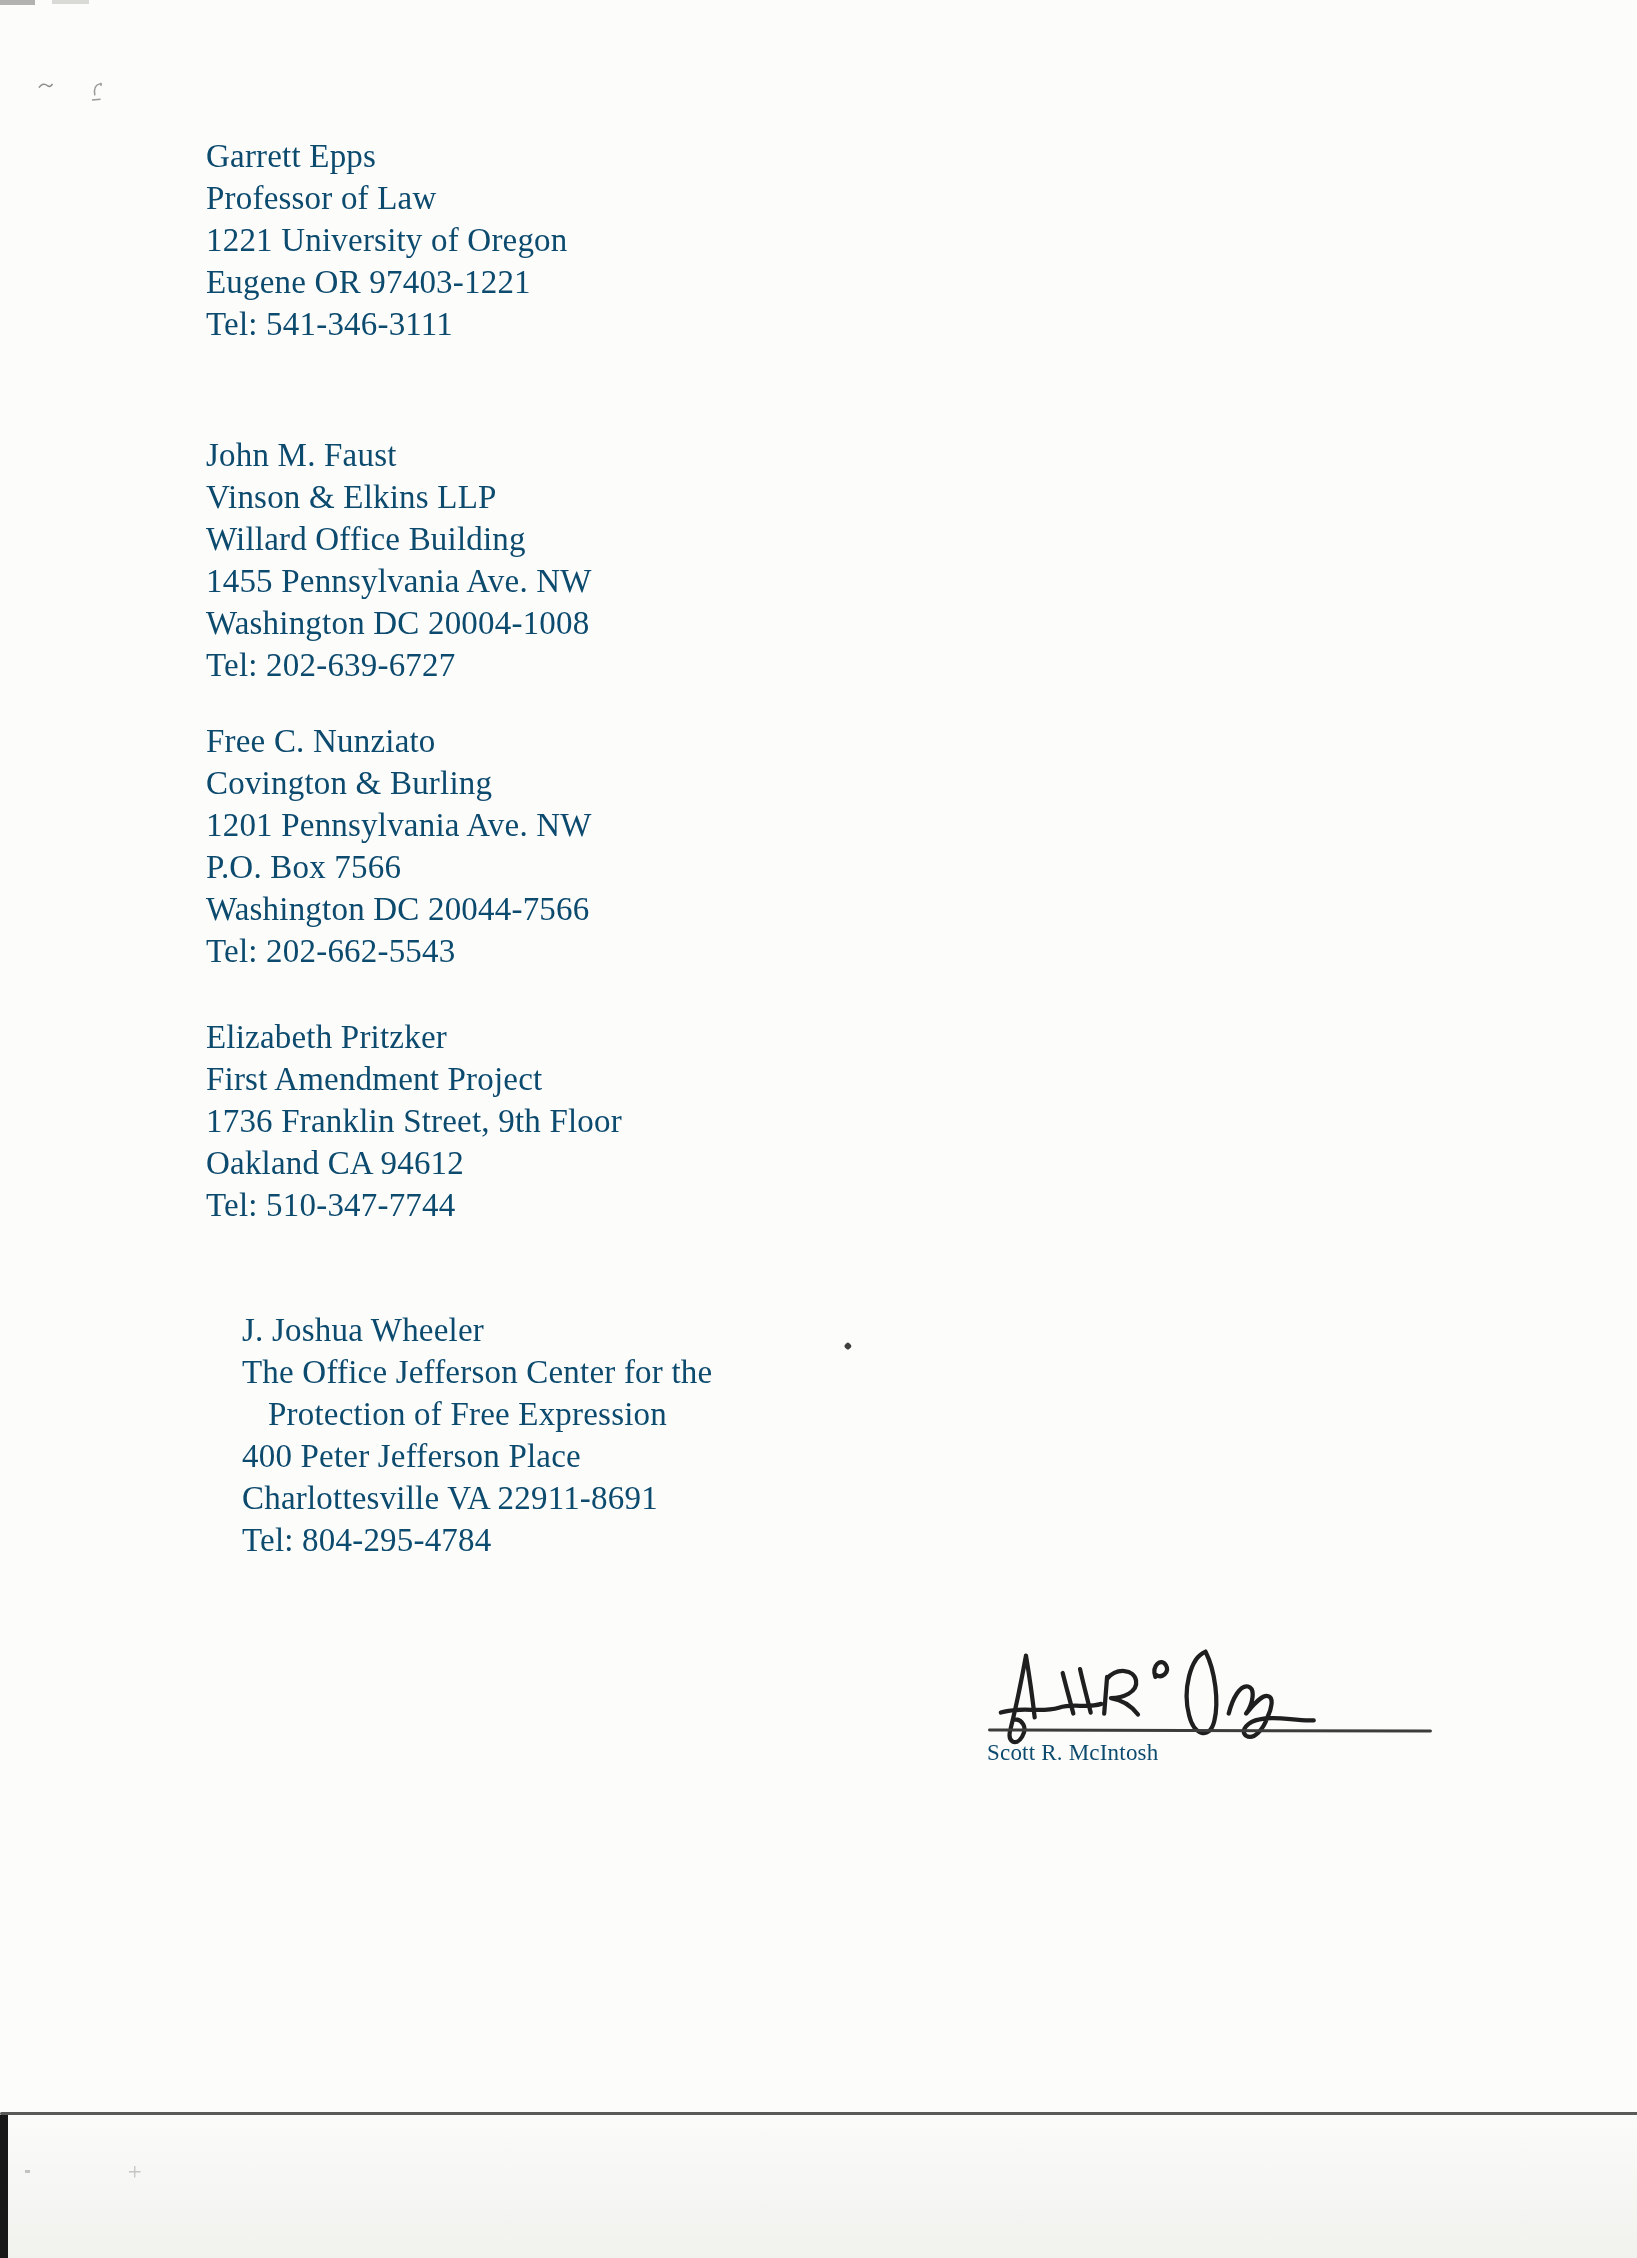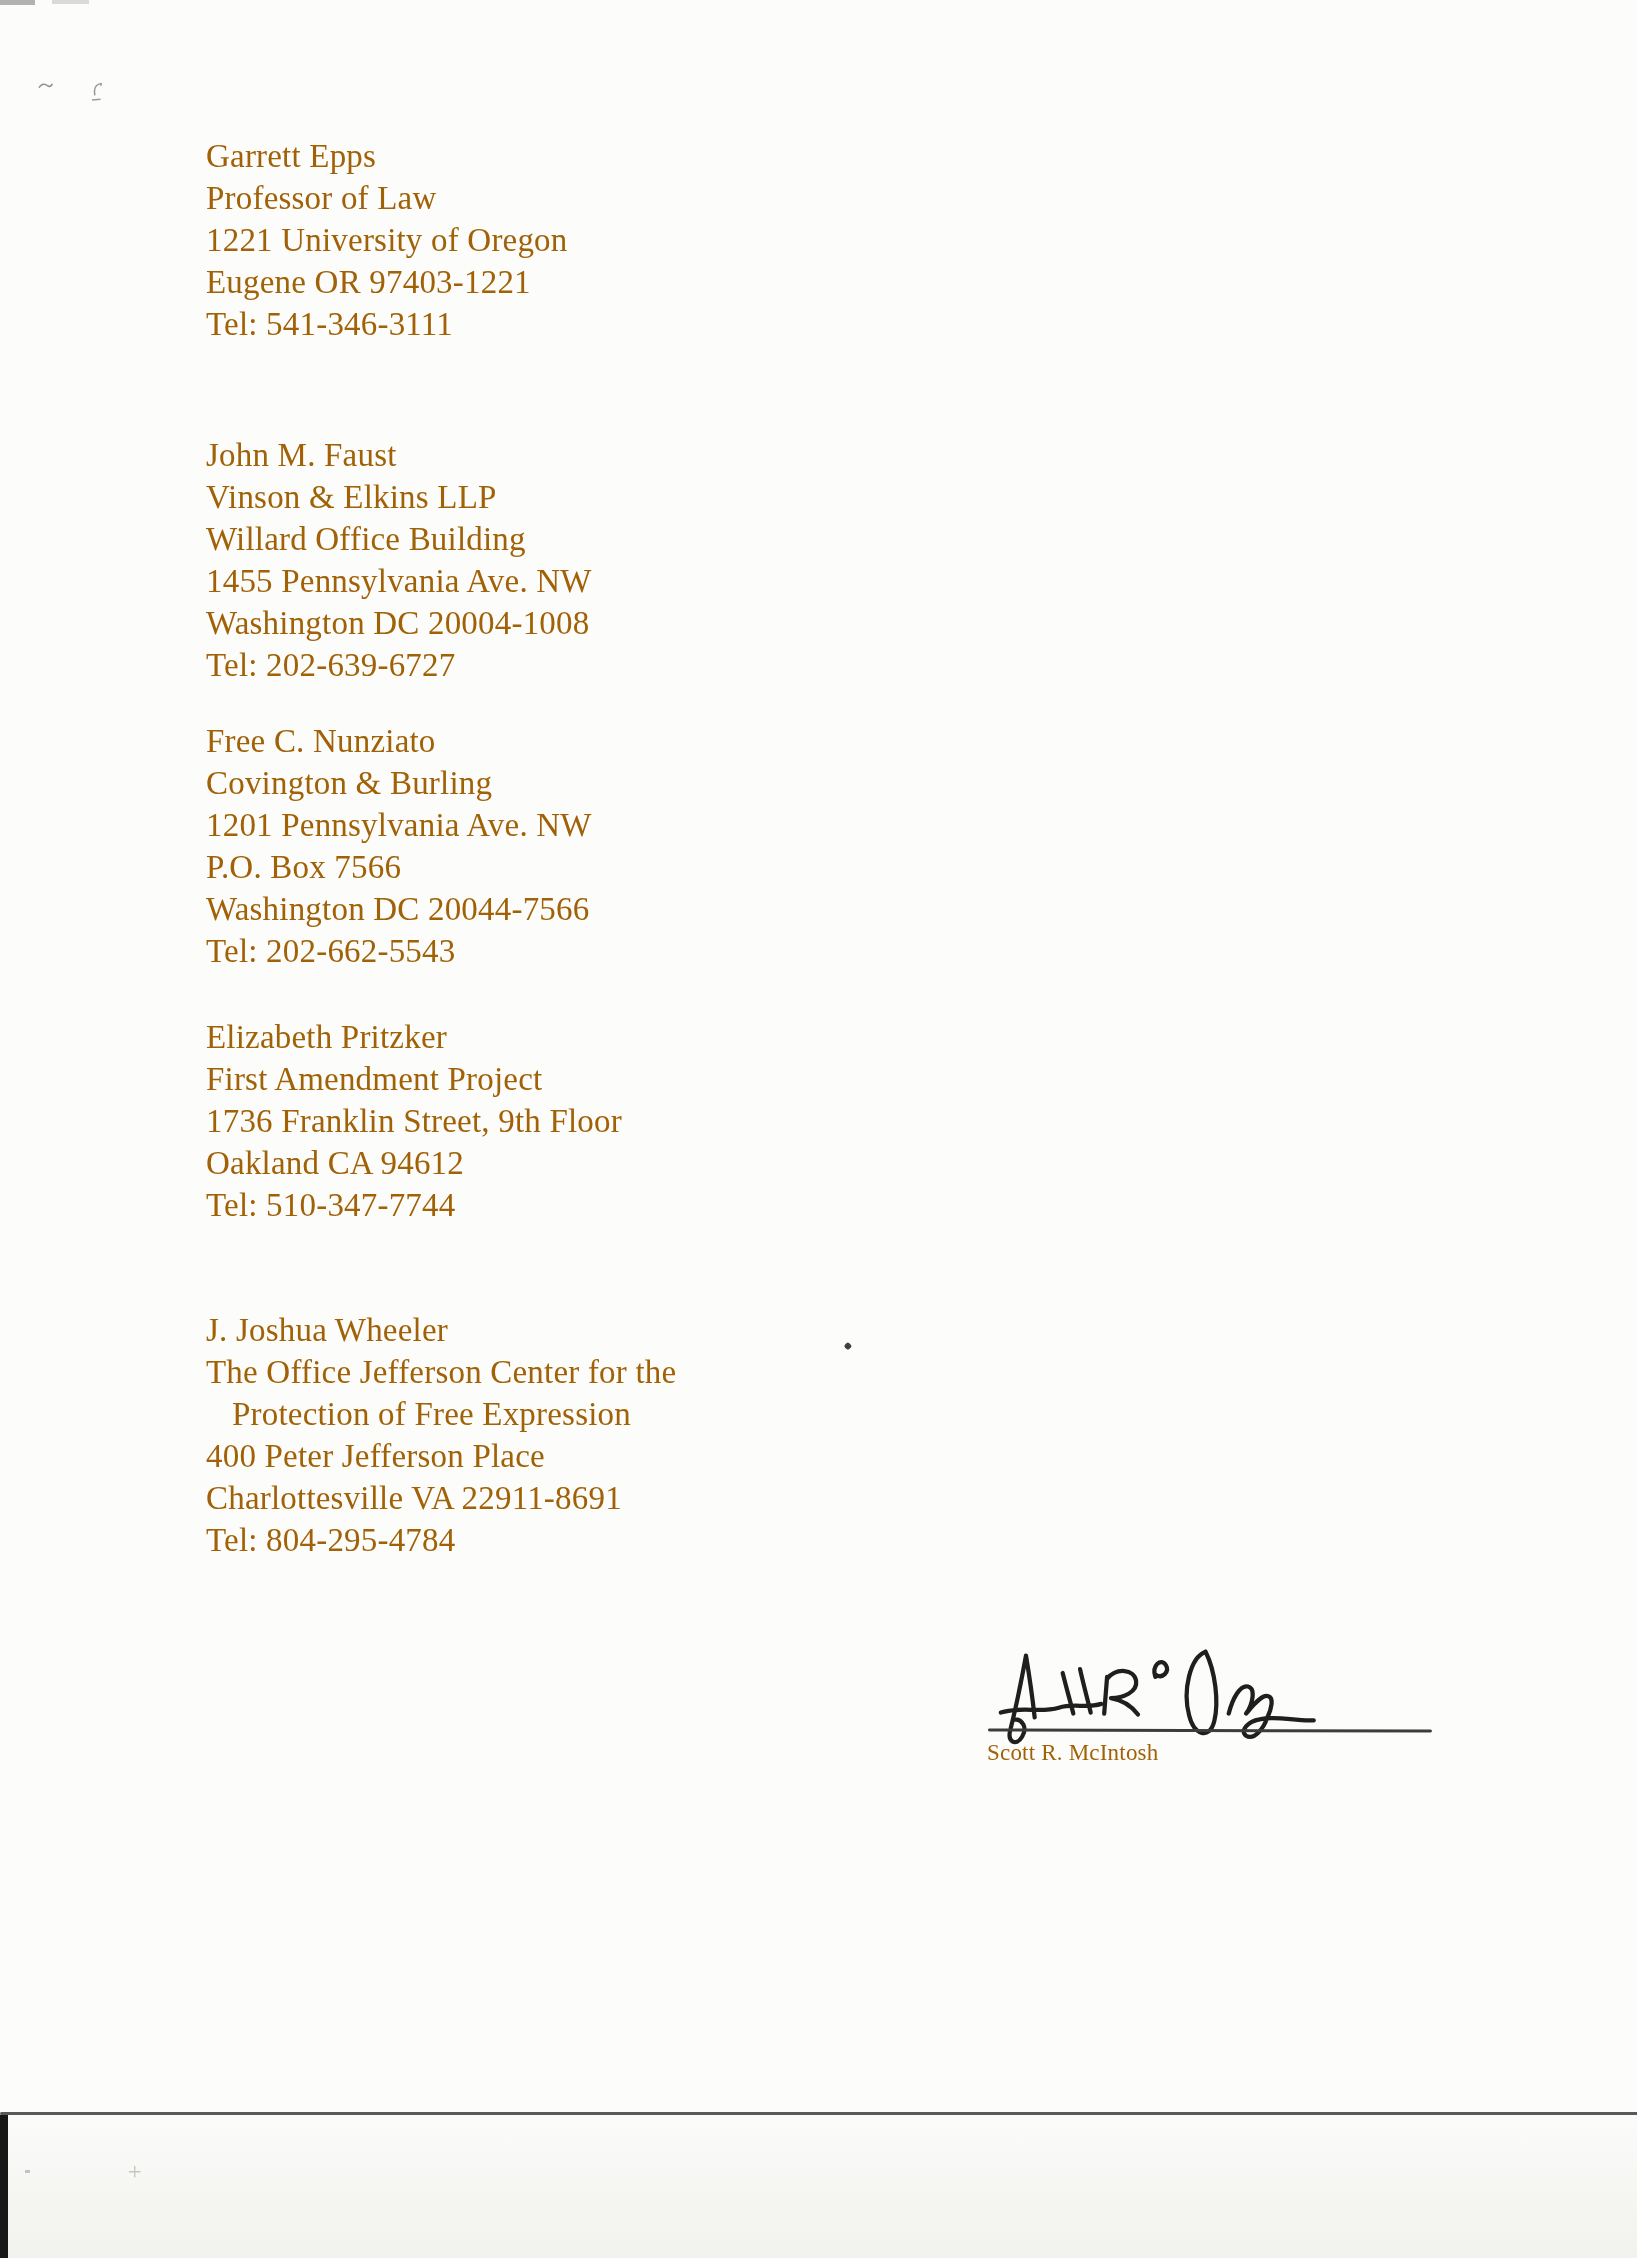--- a/index.html
+++ b/index.html
@@ -2,33 +2,33 @@
 <html><head>
 <meta charset="utf-8">
 <style>
   html,body{margin:0;padding:0;background:#e8e8e6;}
   .page{
     position:relative;
     width:1638px;height:2258px;
     background:#fcfcfb;
     overflow:hidden;
     font-family:"Liberation Serif","DejaVu Serif",serif;
-    color:#a16207;
+    color:#0c4a6e;
     text-decoration:underline;
   }
   .block{
     position:absolute;
     left:206px;
     font-size:33px;
     line-height:42px;
     letter-spacing:0.2px;
   }
   .block .line{white-space:pre;}
   .block .line.indent{padding-left:26px;}
-  .b1{top:135px;} .b2{top:434px;} .b3{top:720px;} .b4{top:1016px;} .b5{top:1309px;}
+  .b1{top:135px;} .b2{top:434px;} .b3{top:720px;} .b4{top:1016px;} .b5{top:1309px;margin-left:36px;}
 
   
   .sig-scribble{position:absolute;left:966px;top:1617px;width:483px;height:140px;}
   .sig-line{
     position:absolute;left:988px;top:1729px;width:444px;height:2.9px;
     background:#3c3c3a;border-radius:1.9px;
     transform:rotate(0.15deg);
   }
   .sig-name{
     position:absolute;left:987px;top:1732px;

